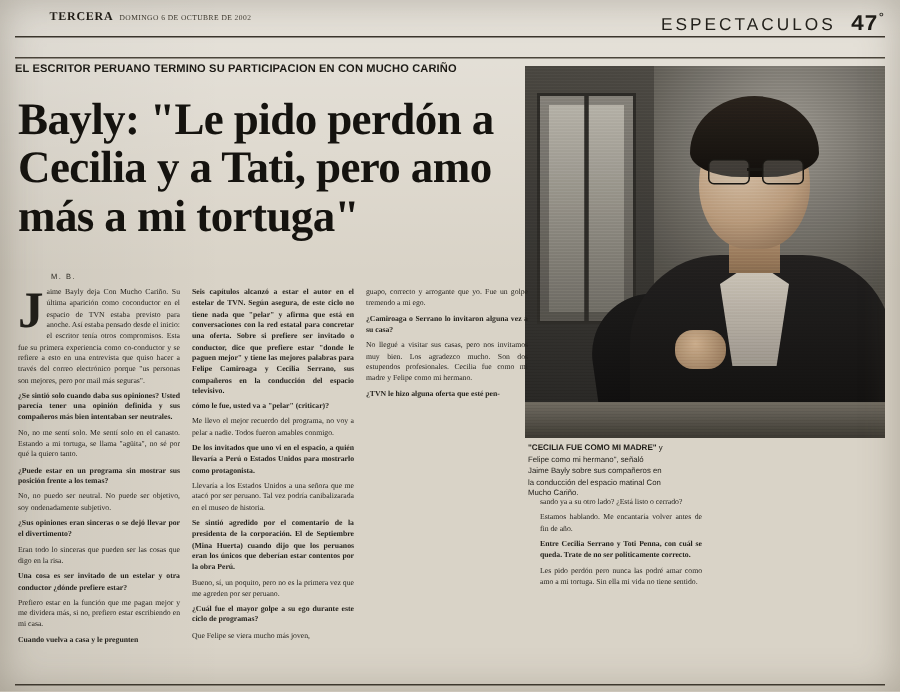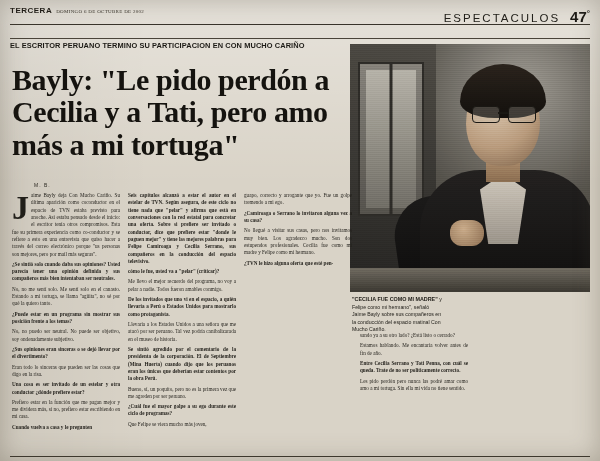--- a/index.html
+++ b/index.html
@@ -35,26 +35,27 @@
   }
   .mast-left {
     display: flex;
     align-items: baseline;
     gap: 4px;
     font-size: 5.5px;
     letter-spacing: 0.2px;
     color: #2a2620;
   }
   .mast-brand {
-    font-family: Liberation Sans, sans-serif;
+    font-family: Liberation Serif, serif;
     font-weight: bold;
     font-size: 8px;
     letter-spacing: 0.5px;
     text-transform: uppercase;
     color: #1d1a15;
+    margin-left: 23px;
   }
   .mast-date {
     font-size: 5px;
     text-transform: uppercase;
     letter-spacing: 0.3px;
     color: #3a352c;
   }
   .mast-right {
     position: absolute;
     right: 0;
@@ -66,21 +67,21 @@
   .mast-section {
     font-size: 11.5px;
     letter-spacing: 2px;
     font-family: "Liberation Sans", sans-serif;
     color: #22201b;
   }
   .mast-pageno {
     font-size: 15px;
     font-weight: bold;
     color: #1b1915;
-    font-family: Liberation Sans, sans-serif;
+    font-family: Liberation Mono, monospace;
   }
   .mast-pageno sup {
     font-size: 8px;
     vertical-align: super;
   }
 
   .rule-top {
     position: absolute;
     left: 10px; right: 10px;
     top: 24px;

